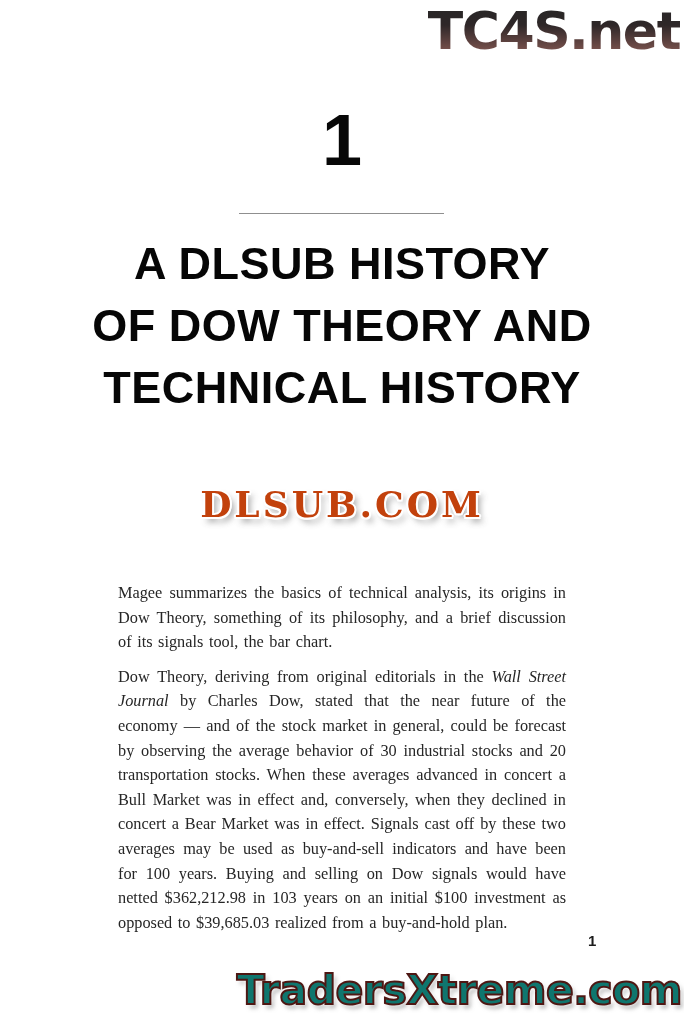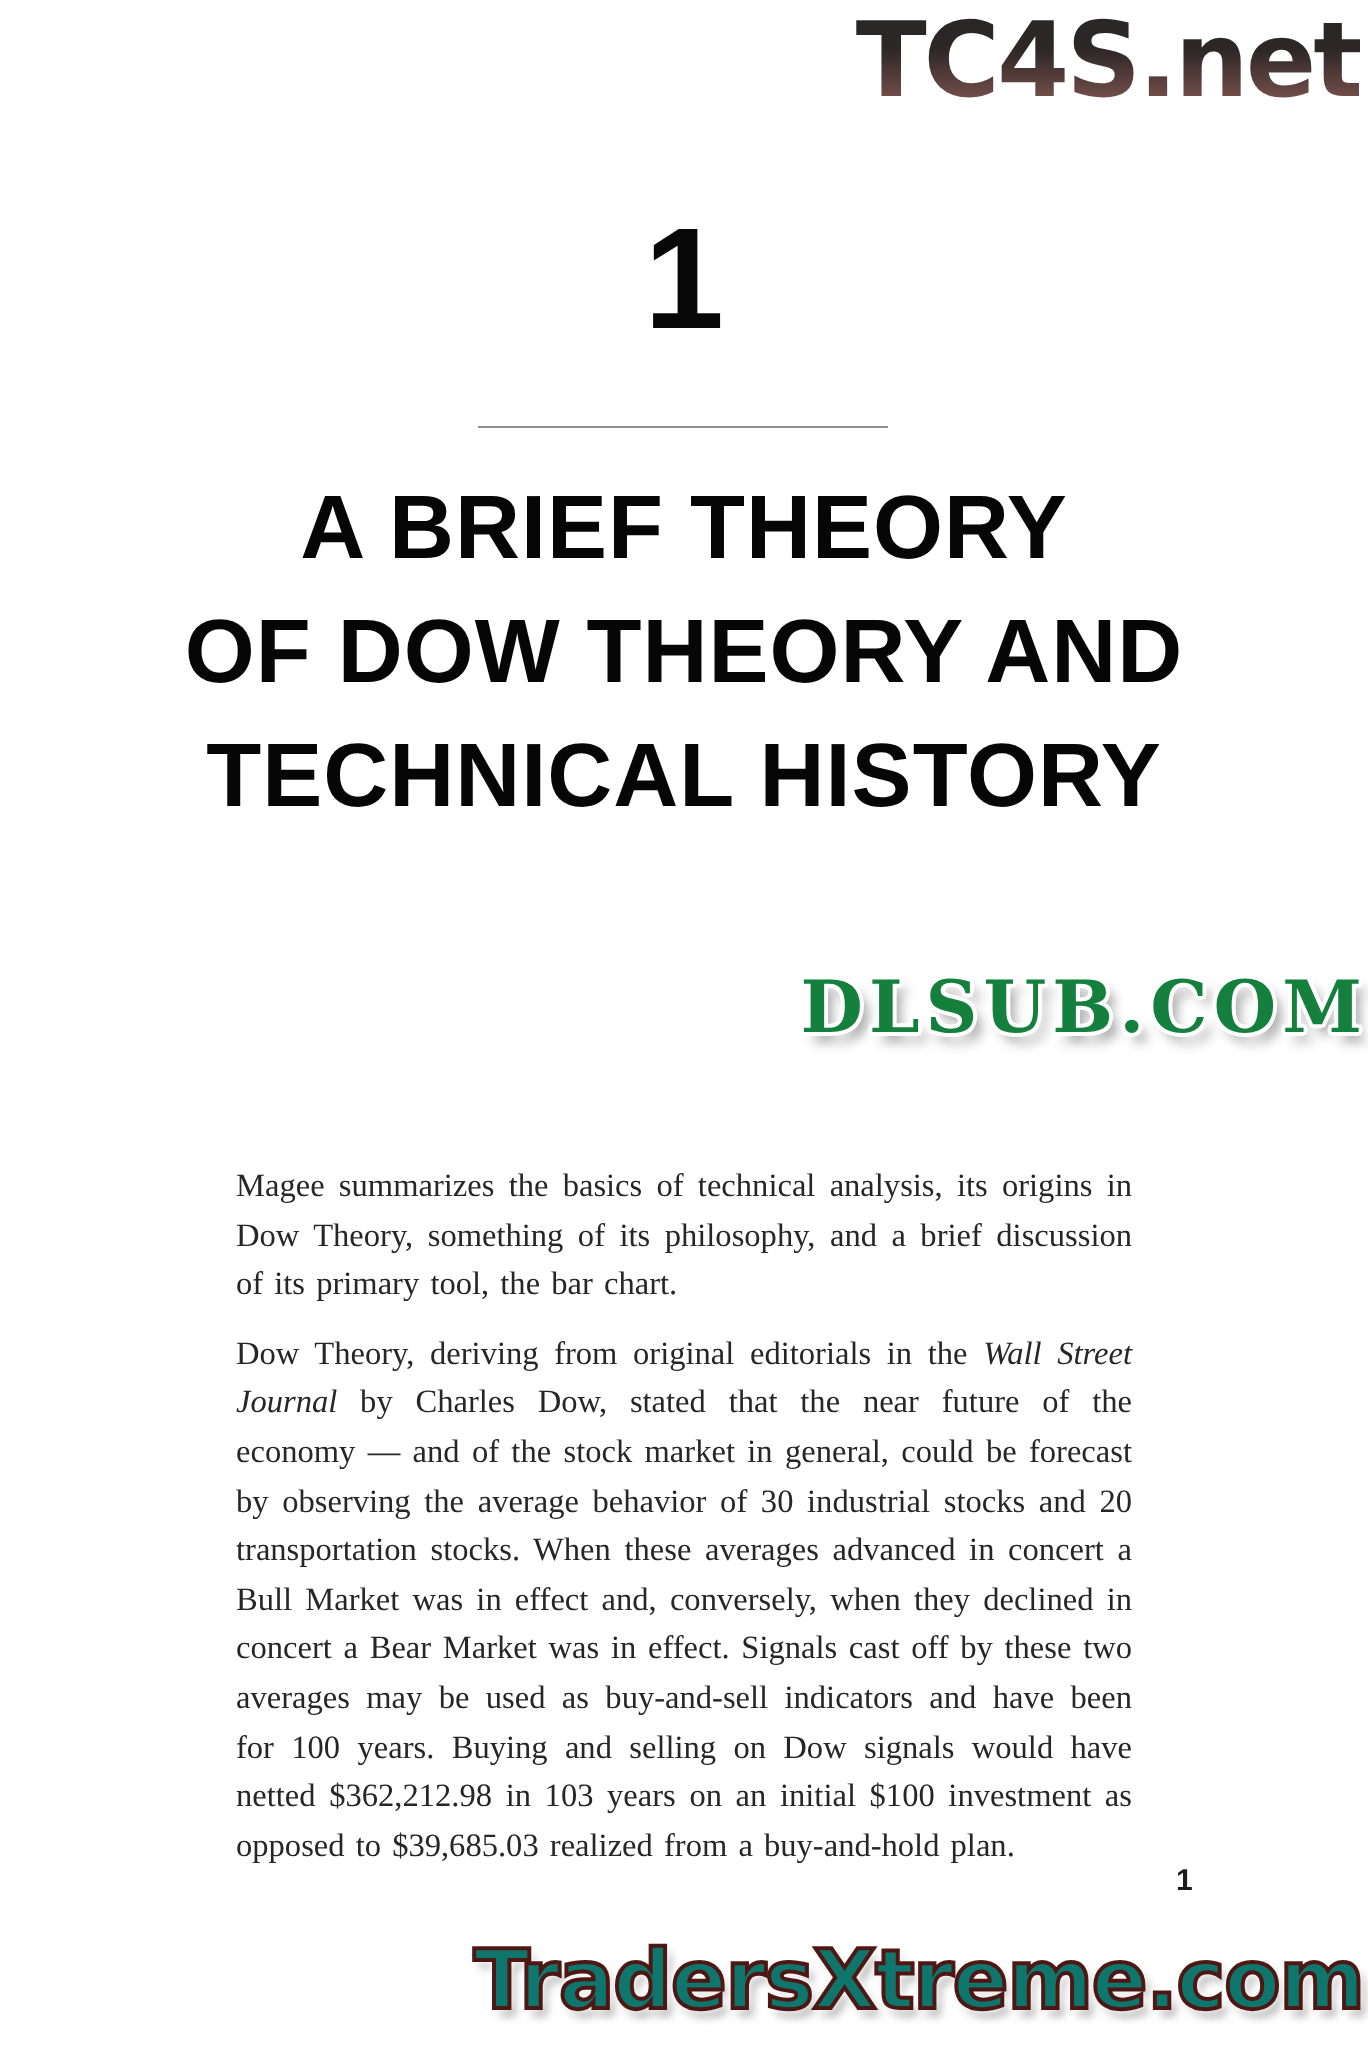--- a/index.html
+++ b/index.html
@@ -66,26 +66,26 @@
     color: #060606;
   }
   .chapter-title .title-line { display: block; }
 
   
   .dlsub-logo {
     position: absolute;
     top: 483px;
     left: 0;
     width: 100%;
-    text-align: right;
+    text-align: center;
     font-family: "DejaVu Serif", serif;
     font-weight: bold;
     font-size: 36px;
     letter-spacing: 3px;
-    color: #15803d;
+    color: #c2410c;
     text-shadow:
       -2px 0 0 #ffffff, 2px 0 0 #ffffff,
       0 -2px 0 #ffffff, 0 2px 0 #ffffff,
       -1.5px -1.5px 0 #ffffff, 1.5px -1.5px 0 #ffffff,
       -1.5px 1.5px 0 #ffffff, 1.5px 1.5px 0 #ffffff,
       4px 5px 6px rgba(60,60,60,0.45);
   }
 
   
   .body-copy {
@@ -132,29 +132,29 @@
 </head>
 <body>
 
 <div class="top-logo">TC4S.net</div>
 
 <div class="chapter-number">1</div>
 
 <div class="divider"></div>
 
 <h1 class="chapter-title">
-  <span class="title-line">A BRIEF THEORY</span>
+  <span class="title-line">A DLSUB HISTORY</span>
   <span class="title-line">OF DOW THEORY AND</span>
   <span class="title-line">TECHNICAL HISTORY</span>
 </h1>
 
 <div class="dlsub-logo">DLSUB.COM</div>
 
 <div class="body-copy">
-  <p>Magee summarizes the basics of technical analysis, its origins in Dow Theory, something of its philosophy, and a brief discussion of its primary tool, the bar chart.</p>
+  <p>Magee summarizes the basics of technical analysis, its origins in Dow Theory, something of its philosophy, and a brief discussion of its signals tool, the bar chart.</p>
   <p>
     <span>Dow Theory, deriving from original editorials in the </span><em>Wall Street Journal</em><span> by Charles Dow, stated that the near future of the economy — and of the stock market in general, could be forecast by observing the average behavior of 30 industrial stocks and 20 transportation stocks. When these averages advanced in concert a Bull Market was in effect and, conversely, when they declined in concert a Bear Market was in effect. Signals cast off by these two averages may be used as buy-and-sell indicators and have been for 100 years. Buying and selling on Dow signals would have netted $362,212.98 in 103 years on an initial $100 investment as opposed to $39,685.03 realized from a buy-and-hold plan.</span>
   </p>
 </div>
 
 <div class="page-number">1</div>
 
 <div class="bottom-logo">TradersXtreme.com</div>
 
 </body></html>

